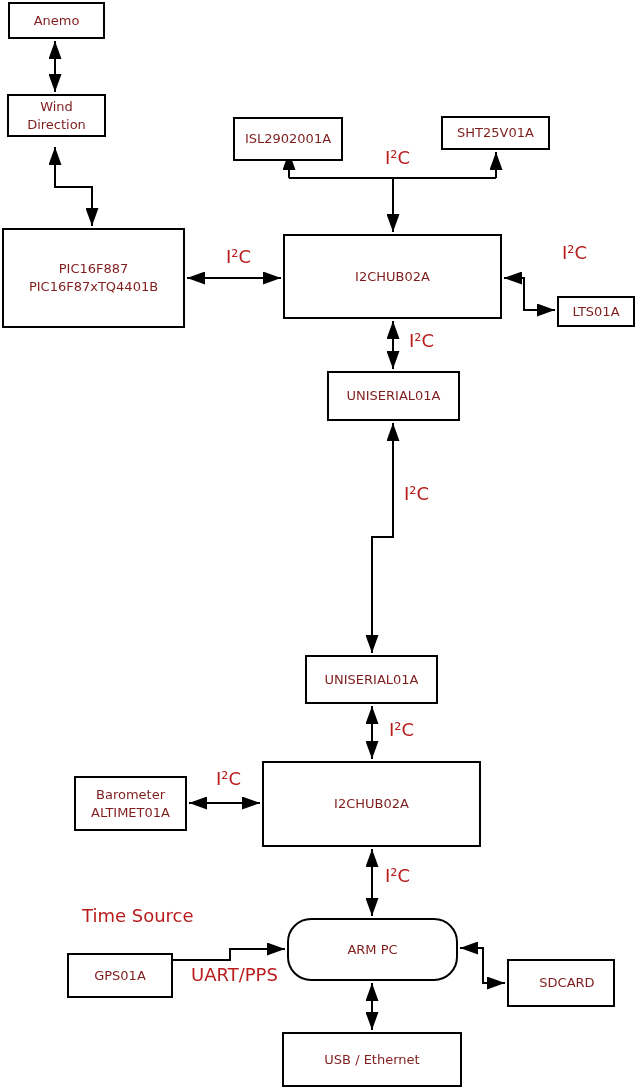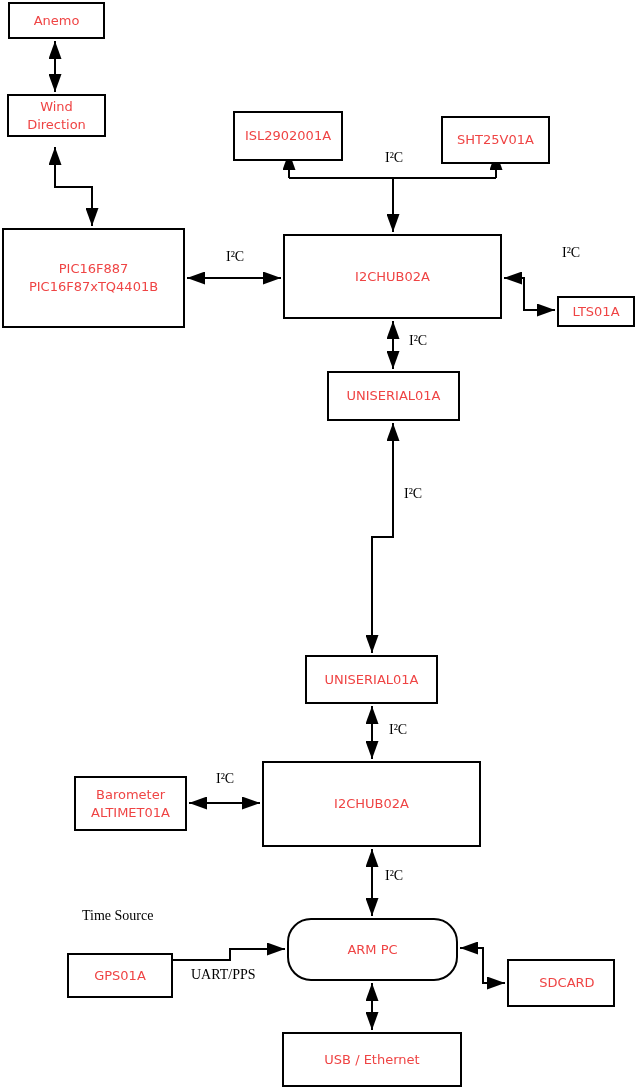--- a/index.html
+++ b/index.html
@@ -24,42 +24,41 @@
   .node {
     position: absolute;
     box-sizing: border-box;
     border: 2px solid #000000;
     background: #ffffff;
     display: flex;
     align-items: center;
     justify-content: center;
     text-align: center;
     z-index: 2;
-    color: #ef4444;
+    color: #7f1d1d;
   }
   .node-label {
     font-size: 13px;
     line-height: 18px;
     white-space: pre-line;
   }
   .edge-label {
     position: absolute;
-    font-size: 14px;
+    font-size: 18px;
     line-height: 15px;
-    color: #000000;
+    color: #b91c1c;
     z-index: 3;
     white-space: nowrap;
-    font-family: Liberation Serif, serif;
   }
   
   #n-anemo      { left: 8px;   top: 2px;    width: 97px;  height: 37px; }
   #n-wind       { left: 7px;   top: 94px;   width: 99px;  height: 43px; }
   #n-pic        { left: 2px;   top: 228px;  width: 183px; height: 100px; }
-  #n-isl        { left: 233px; top: 111px;  width: 110px; height: 50px; }
-  #n-sht        { left: 441px; top: 116px;  width: 109px; height: 48px; }
+  #n-isl        { left: 233px; top: 117px;  width: 110px; height: 44px; }
+  #n-sht        { left: 441px; top: 116px;  width: 109px; height: 34px; }
   #n-hub1       { left: 283px; top: 234px;  width: 219px; height: 85px; }
   #n-lts        { left: 557px; top: 296px;  width: 78px;  height: 31px; }
   #n-uniserial1 { left: 327px; top: 371px;  width: 133px; height: 50px; }
   #n-uniserial2 { left: 305px; top: 655px;  width: 133px; height: 49px; }
   #n-hub2       { left: 262px; top: 761px;  width: 219px; height: 86px; }
   #n-barometer  { left: 74px;  top: 776px;  width: 113px; height: 55px; }
   #n-gps        { left: 67px;  top: 937px;  width: 106px; height: 45px; margin-top: 16px; }
   #n-arm        { left: 287px; top: 918px;  width: 171px; height: 63px; border-radius: 24px; }
   #n-sdcard     { left: 507px; top: 959px;  width: 108px; height: 48px; padding-left: 12px; }
   #n-usb        { left: 282px; top: 1032px; width: 180px; height: 55px; }

